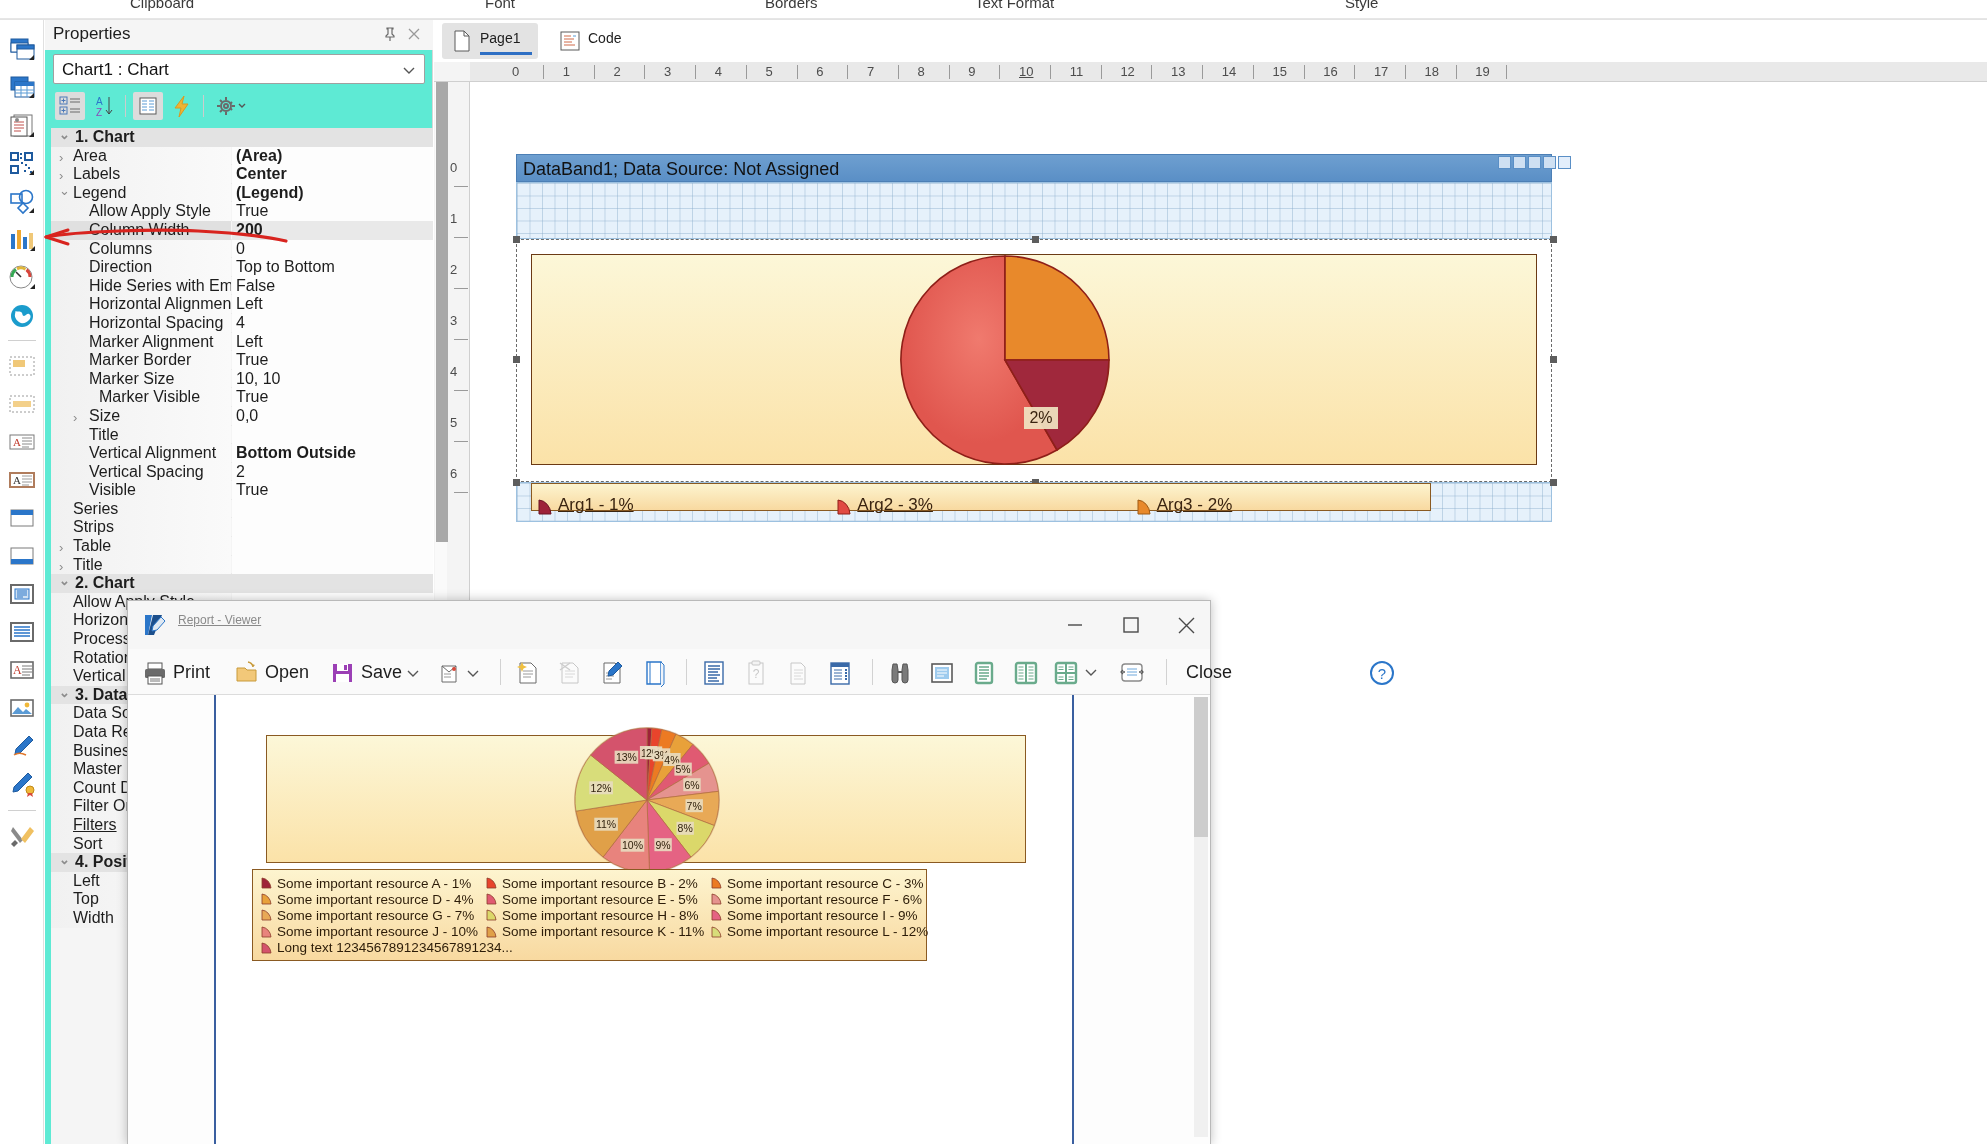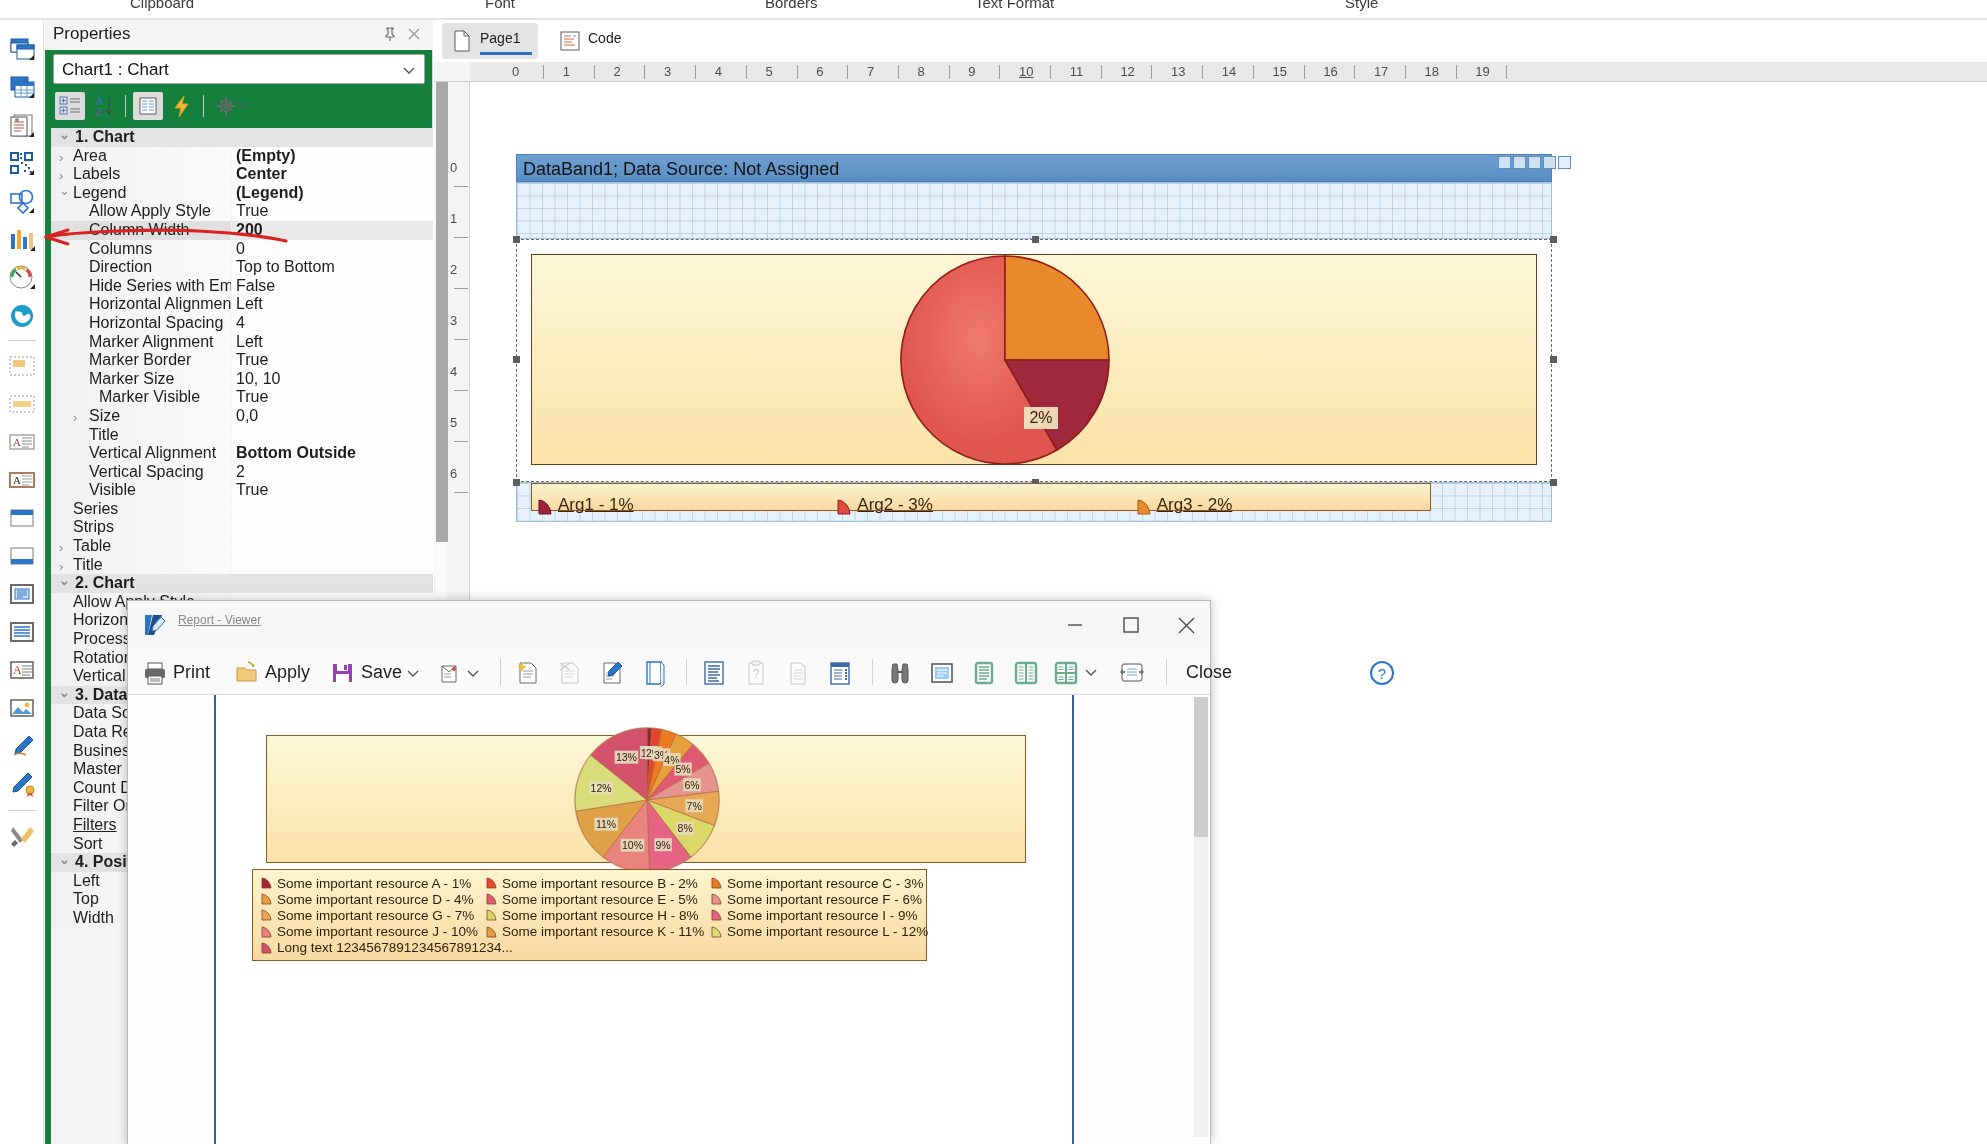--- a/index.html
+++ b/index.html
@@ -27,21 +27,21 @@
   #left-rail{
     position:absolute; left:0; top:20px; width:44px; height:1124px;
     background:#ffffff; border-right:1px solid #e0e0e0;
   }
   .rail-item{ position:absolute; left:6px; width:32px; height:32px; cursor:pointer; }
   .rail-sep{ position:absolute; left:8px; width:28px; height:1px; background:#d0d0d0;}
 
   
   #props-panel{
     position:absolute; left:45px; top:20px; width:388px; height:1124px;
-    background:#15803d; border-right:1px solid #d6d6d6;
+    background:#5eead4; border-right:1px solid #d6d6d6;
   }
   #props-header{
     position:absolute; left:0; top:0; width:388px; height:30px;
     background:#f5f5f5;
   }
   #props-title{ position:absolute; left:8px; top:4px; font-size:17px; color:#1d1d1d; }
   #props-pin{ position:absolute; right:34px; top:5px; width:18px; height:18px; cursor:pointer; }
   #props-close{ position:absolute; right:10px; top:5px; width:18px; height:18px; cursor:pointer; }
 
   #props-combo{
@@ -497,21 +497,21 @@
         <div class="pname">
           <span class="exp" style="left: 8px; top: -2px;">⌄</span>
           <span class="lbl" style="left: 24px;">1. Chart</span>
         </div>
       </div>
       <div class="prow">
         <div class="pname">
           <span class="exp" style="left: 8px;">›</span>
           <span class="lbl" style="left: 22px;">Area</span>
         </div>
-        <div class="pval bold">(Empty)</div>
+        <div class="pval bold">(Area)</div>
       </div>
       <div class="prow">
         <div class="pname">
           <span class="exp" style="left: 8px;">›</span>
           <span class="lbl" style="left: 22px;">Labels</span>
         </div>
         <div class="pval bold">Center</div>
       </div>
       <div class="prow">
         <div class="pname">
@@ -975,21 +975,21 @@
       </svg>
       <span class="vlabel" style="left:35px">Print</span>
     </div>
 
     <div class="vtb" style="left:102px; width:88px">
       <svg style="position:absolute;left:4px;top:5px" width="26" height="26" viewBox="0 0 26 26">
         <path d="M3 8h8l2 2h9v11H3z" fill="#f2c879" stroke="#c89a3a"></path>
         <path d="M14 2a6 6 0 0 1 5 5" fill="none" stroke="#c89a3a" stroke-width="1.4"></path>
         <path d="M19 7l2-2-3-1" fill="#c89a3a"></path>
       </svg>
-      <span class="vlabel" style="left:35px">Apply</span>
+      <span class="vlabel" style="left:35px">Open</span>
     </div>
 
     <div class="vtb" style="left:198px; width:100px">
       <svg style="position:absolute;left:4px;top:5px" width="26" height="26" viewBox="0 0 26 26">
         <rect x="3" y="4" width="19" height="18" fill="#9b3fb5"></rect>
         <rect x="7" y="4" width="11" height="7" fill="#fff"></rect>
         <rect x="14" y="5" width="3" height="5" fill="#9b3fb5"></rect>
         <rect x="6" y="14" width="13" height="8" fill="#fff"></rect>
       </svg>
       <span class="vlabel" style="left:35px">Save</span>

